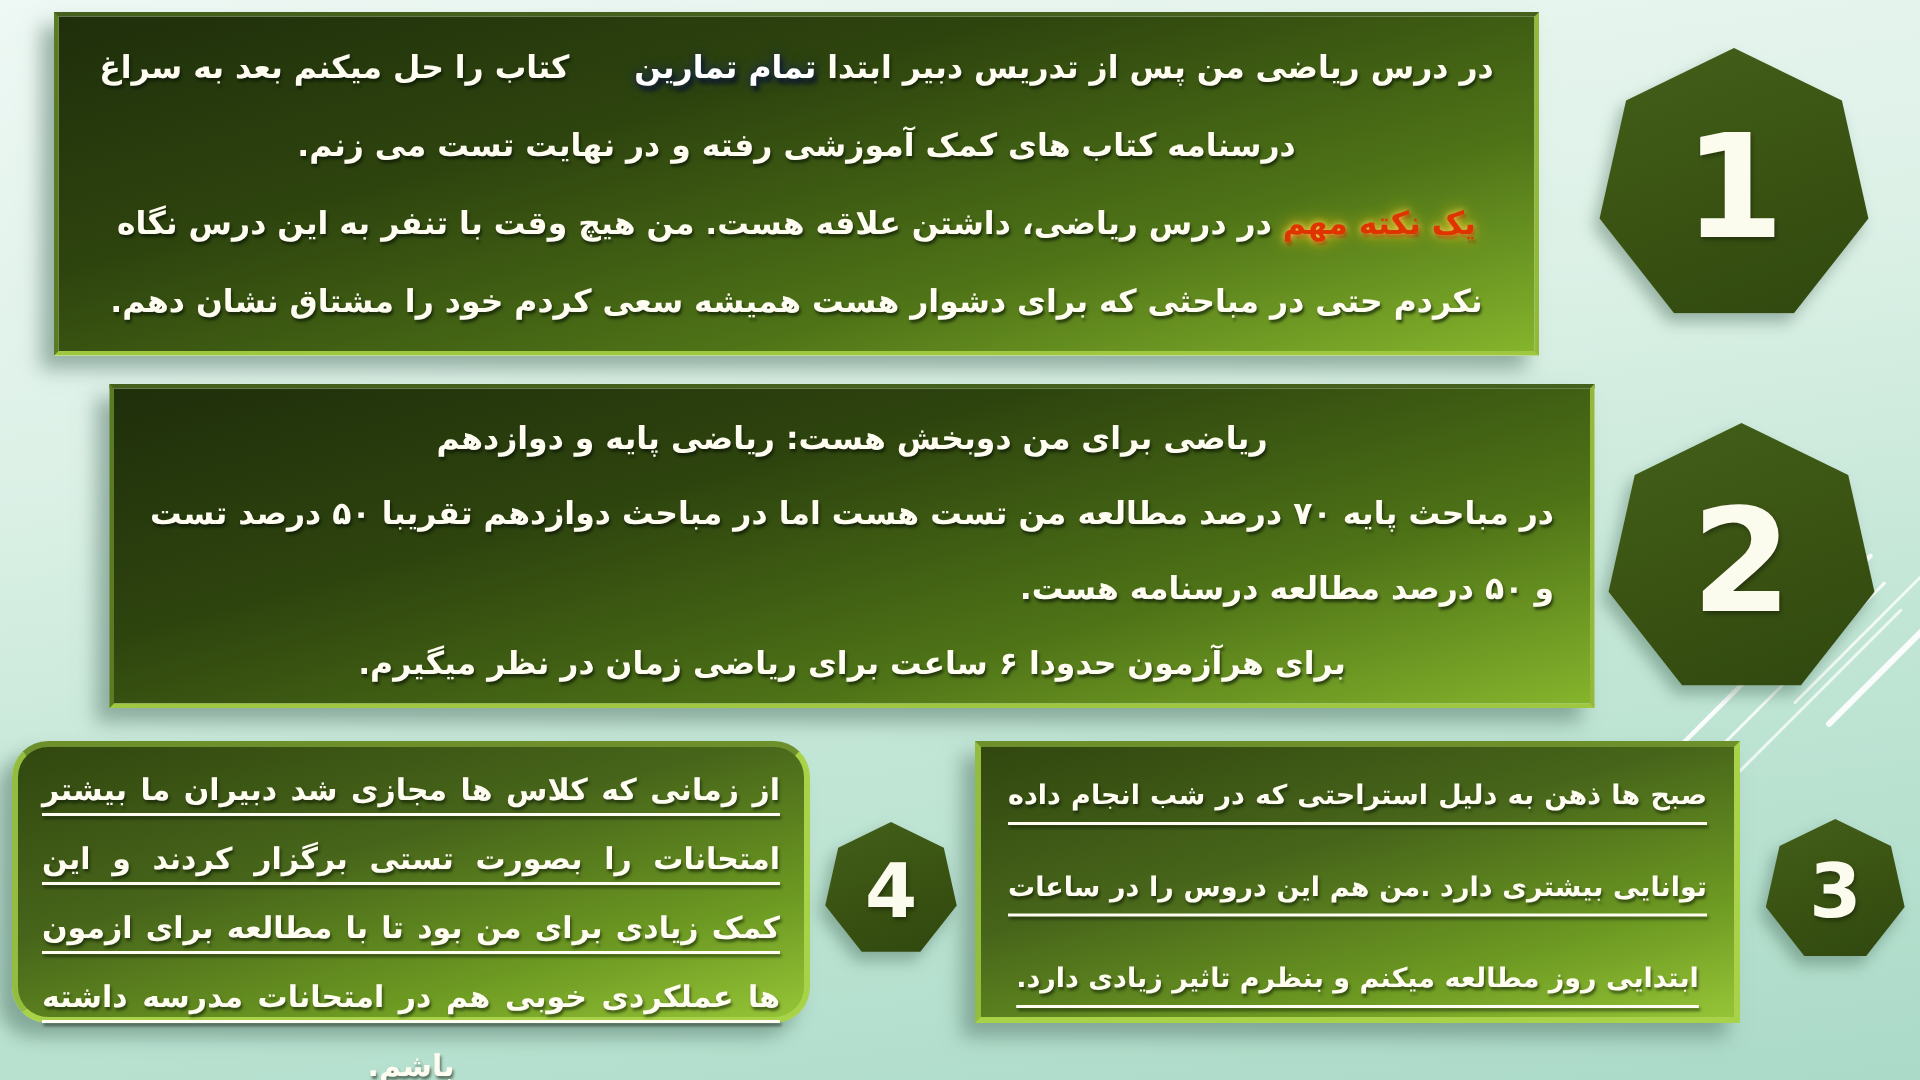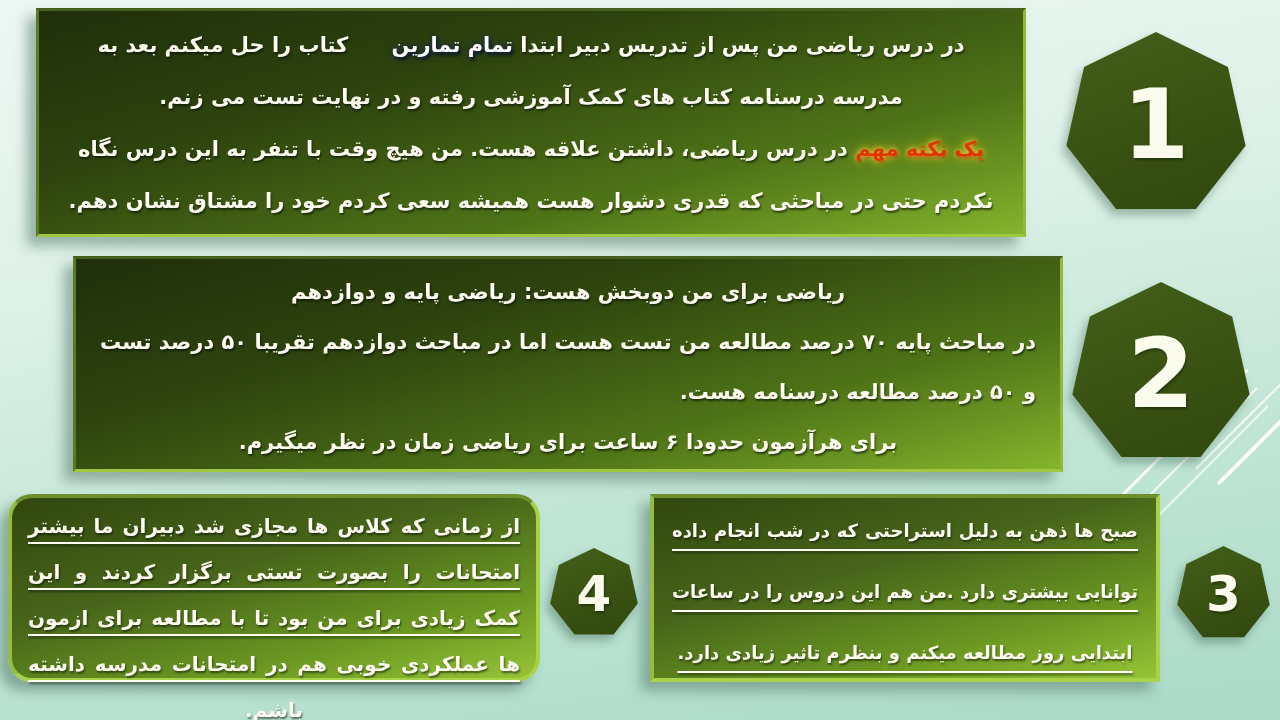--- a/index.html
+++ b/index.html
@@ -103,22 +103,22 @@
 
   <div>
     <div class="stripe s1"></div>
     <div class="stripe s2"></div>
     <div class="stripe s3"></div>
     <div class="stripe s4"></div>
     <div class="stripe s5"></div>
   </div>
 
   <section class="panel panel-1" dir="rtl">
-      <p class="para align-center"><span>در درس ریاضی من پس از تدریس دبیر ابتدا </span><span class="seg-emph">تمام تمارین</span><span> کتاب را حل میکنم بعد به مدرسه درسنامه کتاب های کمک آموزشی رفته و در نهایت تست می زنم.</span></p>
-      <p class="para align-center"><span class="seg-alert">یک نکته مهم</span><span> در درس ریاضی، داشتن علاقه هست. من هیچ وقت با تنفر به این درس نگاه نکردم حتی در مباحثی که قدری دشوار هست همیشه سعی کردم خود را مشتاق نشان دهم.</span></p>
+      <p class="para align-center"><span>در درس ریاضی من پس از تدریس دبیر ابتدا </span><span class="seg-emph">تمام تمارین</span><span> کتاب را حل میکنم بعد به سراغ درسنامه کتاب های کمک آموزشی رفته و در نهایت تست می زنم.</span></p>
+      <p class="para align-center"><span class="seg-alert">یک نکته مهم</span><span> در درس ریاضی، داشتن علاقه هست. من هیچ وقت با تنفر به این درس نگاه نکردم حتی در مباحثی که برای دشوار هست همیشه سعی کردم خود را مشتاق نشان دهم.</span></p>
     </section>
 
   <section class="panel panel-2" dir="rtl">
       <p class="para align-center"><span>ریاضی برای من دوبخش هست: ریاضی پایه و دوازدهم</span></p>
       <p class="para align-justify"><span>در مباحث پایه ۷۰ درصد مطالعه من تست هست اما در مباحث دوازدهم تقریبا ۵۰ درصد تست و ۵۰ درصد مطالعه درسنامه هست.</span></p>
       <p class="para align-center"><span>برای هرآزمون حدودا ۶ ساعت برای ریاضی زمان در نظر میگیرم.</span></p>
     </section>
 
   <section class="panel panel-4" dir="rtl">
       <p class="para align-justify"><span>از زمانی که کلاس ها مجازی شد دبیران ما بیشتر امتحانات را بصورت تستی برگزار کردند و این کمک زیادی برای من بود تا با مطالعه برای ازمون ها عملکردی خوبی هم در امتحانات مدرسه داشته باشم.</span></p>

